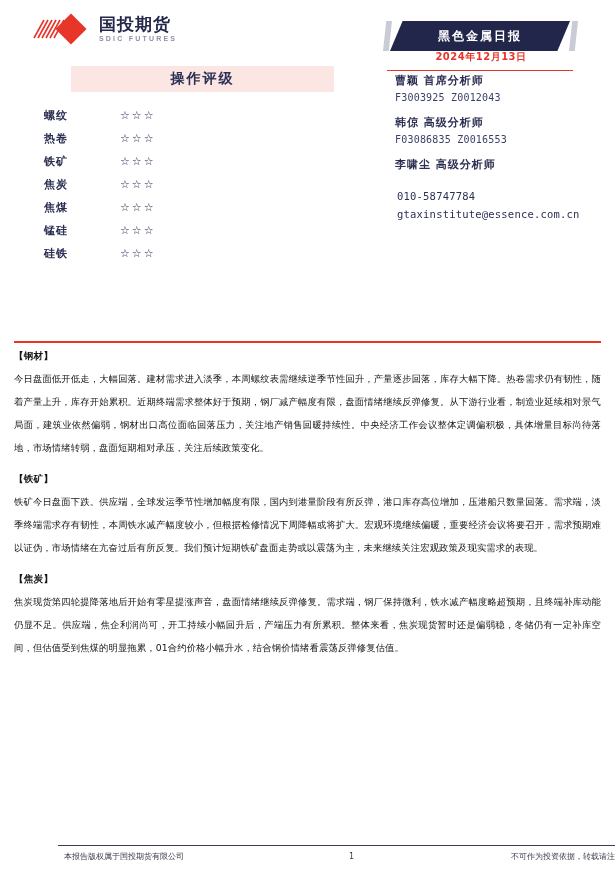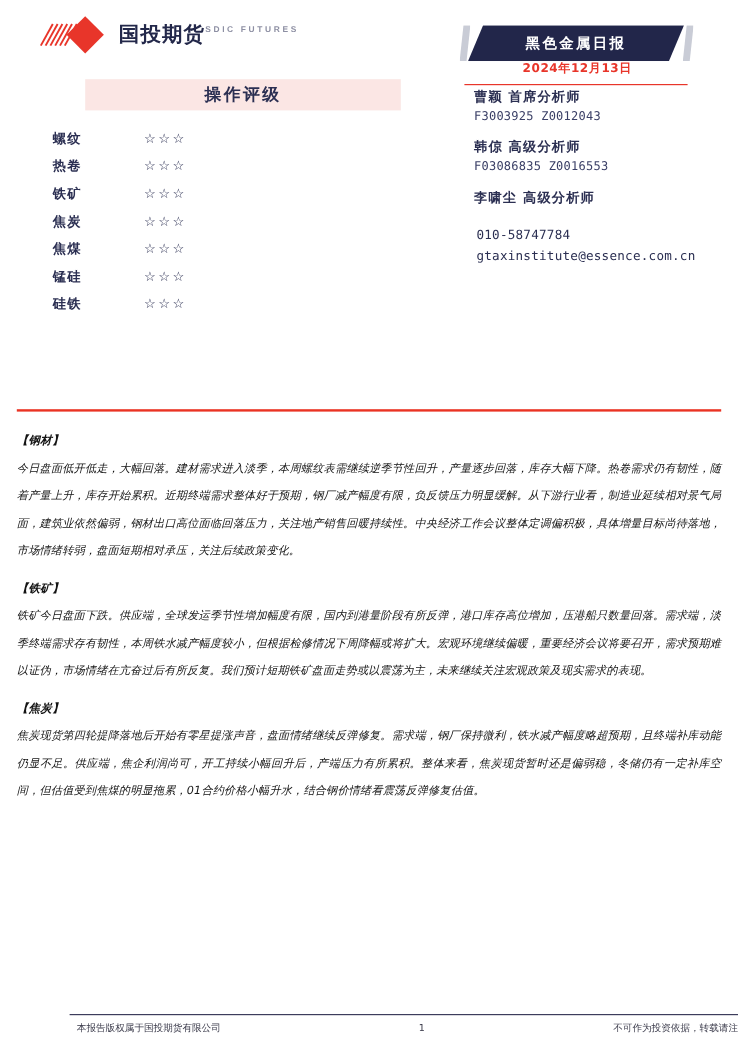--- a/index.html
+++ b/index.html
@@ -22,21 +22,21 @@
   }
   .header-left { width: 355px; position: relative; }
   .header-right { flex: 1; position: relative; padding-left: 8px; }
 
   
   .logo-row { display: flex; align-items: center; height: 34px; padding-left: 18px; }
   .logo-mark { position: relative; width: 62px; height: 26px; margin-right: 5px; }
   .logo-stripes { position: absolute; left: 0; top: 2px; width: 34px; height: 22px; }
   .logo-diamond { position: absolute; left: 28px; top: 2px; width: 22px; height: 22px;
     background: #e8352a; transform: rotate(45deg); }
-  .logo-text { display: flex; flex-direction: row; justify-content: flex-start; }
+  .logo-text { display: flex; flex-direction: column; justify-content: flex-start; }
   .logo-cn {
     font-family: "DejaVu Sans", sans-serif;
     font-size: 17px; font-weight: bold; color: #23284a;
     letter-spacing: 1px; line-height: 18px;
   }
   .logo-en {
     font-size: 7px; font-weight: bold; color: #8d8fa3;
     letter-spacing: 2.2px; line-height: 9px; margin-top: 1px;
   }
 
@@ -111,21 +111,21 @@
     font-family: "DejaVu Sans Mono", monospace;
     font-size: 10.5px; color: #2b2f52; line-height: 18px; letter-spacing: 0.2px;
   }
 
   .header-rule {
     position: absolute; left: 14px; top: 341px; width: 587px; height: 2px;
     background: #ea3323;
   }
 
   
-  .content { padding: 16px 14px 0 14px; font-style: italic; }
+  .content { padding: 4px 14px 0 14px; }
   .section { margin-bottom: 11px; }
   .section-title {
     font-family: "DejaVu Sans", sans-serif;
     font-size: 9.5px; font-weight: bold; color: #141414;
     line-height: 17px; margin-bottom: 3px; letter-spacing: 0.3px;
   }
   .section-body {
     font-family: "DejaVu Sans", sans-serif;
     font-size: 9.3px; color: #141414;
     line-height: 23px; text-align: justify; letter-spacing: 0.15px;
@@ -241,21 +241,21 @@
     </div>
   </div>
 
   <div class="header-rule"></div>
 </div>
 
 <div class="content">
 
   <div class="section">
     <div class="section-title">【钢材】</div>
-    <div class="section-body">今日盘面低开低走，大幅回落。建材需求进入淡季，本周螺纹表需继续逆季节性回升，产量逐步回落，库存大幅下降。热卷需求仍有韧性，随着产量上升，库存开始累积。近期终端需求整体好于预期，钢厂减产幅度有限，负反馈压力明显缓解。从下游行业看，制造业延续相对景气局面，建筑业依然偏弱，钢材出口高位面临回落压力，关注地产销售回暖持续性。中央经济工作会议整体定调偏积极，具体增量目标尚待落地，市场情绪转弱，盘面短期相对承压，关注后续政策变化。</div>
+    <div class="section-body">今日盘面低开低走，大幅回落。建材需求进入淡季，本周螺纹表需继续逆季节性回升，产量逐步回落，库存大幅下降。热卷需求仍有韧性，随着产量上升，库存开始累积。近期终端需求整体好于预期，钢厂减产幅度有限，盘面情绪继续反弹修复。从下游行业看，制造业延续相对景气局面，建筑业依然偏弱，钢材出口高位面临回落压力，关注地产销售回暖持续性。中央经济工作会议整体定调偏积极，具体增量目标尚待落地，市场情绪转弱，盘面短期相对承压，关注后续政策变化。</div>
   </div>
 
   <div class="section">
     <div class="section-title">【铁矿】</div>
     <div class="section-body">铁矿今日盘面下跌。供应端，全球发运季节性增加幅度有限，国内到港量阶段有所反弹，港口库存高位增加，压港船只数量回落。需求端，淡季终端需求存有韧性，本周铁水减产幅度较小，但根据检修情况下周降幅或将扩大。宏观环境继续偏暖，重要经济会议将要召开，需求预期难以证伪，市场情绪在亢奋过后有所反复。我们预计短期铁矿盘面走势或以震荡为主，未来继续关注宏观政策及现实需求的表现。</div>
   </div>
 
   <div class="section">
     <div class="section-title">【焦炭】</div>
     <div class="section-body">焦炭现货第四轮提降落地后开始有零星提涨声音，盘面情绪继续反弹修复。需求端，钢厂保持微利，铁水减产幅度略超预期，且终端补库动能仍显不足。供应端，焦企利润尚可，开工持续小幅回升后，产端压力有所累积。整体来看，焦炭现货暂时还是偏弱稳，冬储仍有一定补库空间，但估值受到焦煤的明显拖累，01合约价格小幅升水，结合钢价情绪看震荡反弹修复估值。</div>

